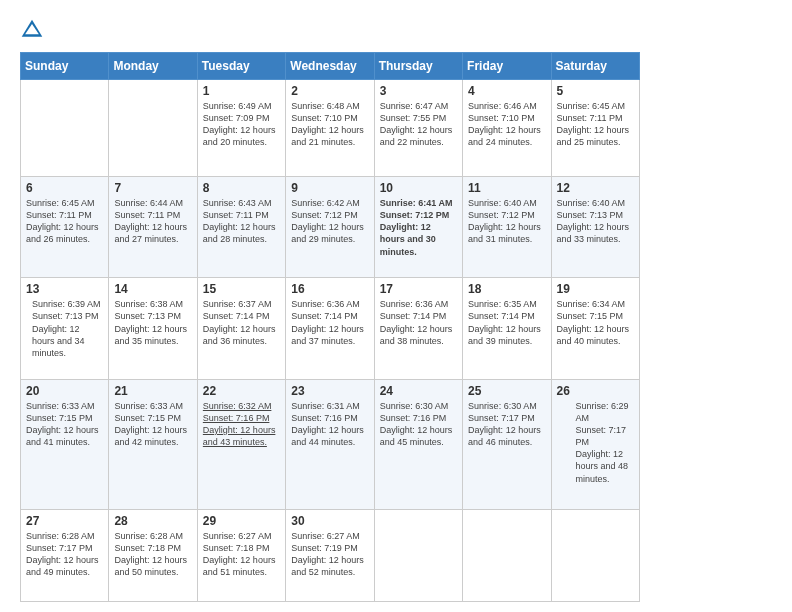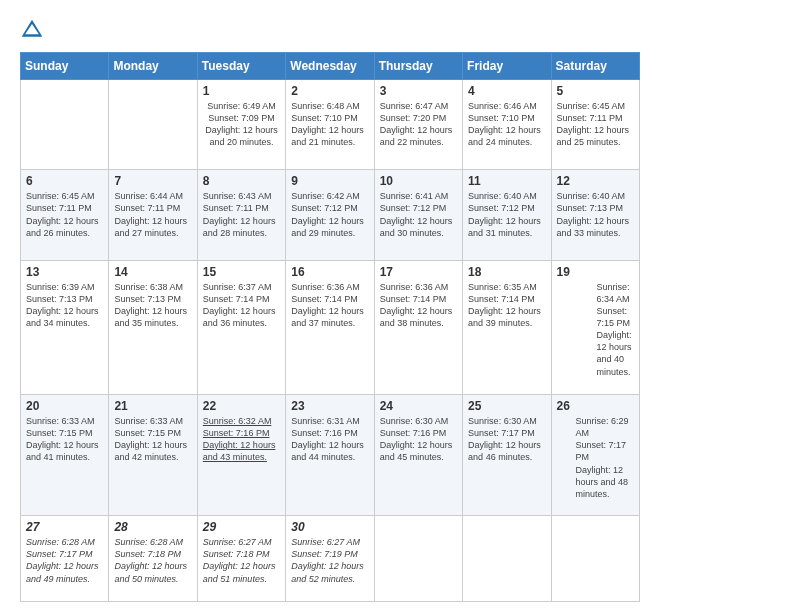--- a/index.html
+++ b/index.html
@@ -71,21 +71,20 @@
     .calendar td {
       border: 1px solid #ccc;
       vertical-align: top;
       padding: 4px 5px;
       font-size: 9.5px;
       color: #333;
       height: 82px;
     }
     .calendar tr:last-child td {
       height: 78px;
-      font-style: italic;
     }
     .day-num {
       font-size: 12px;
       font-weight: bold;
       display: block;
       margin-bottom: 2px;
     }
     .cell-info {
       font-size: 9px;
       line-height: 1.35;
@@ -130,34 +129,34 @@
           <th>Friday</th>
           <th>Saturday</th>
         </tr>
     </thead>
     <tbody id="calendar-body">
     <tr>
           <td class="empty-cell"></td>
           <td class="empty-cell"></td>
           <td>
             <span class="day-num">1</span>
-            <div class="cell-info" style="white-space: pre-line; text-align: center;">Sunrise: 6:49 AM
+            <div class="cell-info" style="white-space: pre-line;">Sunrise: 6:49 AM
 Sunset: 7:09 PM
 Daylight: 12 hours and 20 minutes.</div>
           </td>
           <td>
             <span class="day-num">2</span>
             <div class="cell-info" style="white-space: pre-line;">Sunrise: 6:48 AM
 Sunset: 7:10 PM
 Daylight: 12 hours and 21 minutes.</div>
           </td>
           <td>
             <span class="day-num">3</span>
             <div class="cell-info" style="white-space: pre-line;">Sunrise: 6:47 AM
-Sunset: 7:20 PM
+Sunset: 7:55 PM
 Daylight: 12 hours and 22 minutes.</div>
           </td>
           <td>
             <span class="day-num">4</span>
             <div class="cell-info" style="white-space: pre-line;">Sunrise: 6:46 AM
 Sunset: 7:10 PM
 Daylight: 12 hours and 24 minutes.</div>
           </td>
           <td>
             <span class="day-num">5</span>
@@ -186,41 +185,41 @@
 Daylight: 12 hours and 28 minutes.</div>
           </td>
           <td>
             <span class="day-num">9</span>
             <div class="cell-info" style="white-space: pre-line;">Sunrise: 6:42 AM
 Sunset: 7:12 PM
 Daylight: 12 hours and 29 minutes.</div>
           </td>
           <td>
             <span class="day-num">10</span>
-            <div class="cell-info" style="white-space: pre-line;">Sunrise: 6:41 AM
+            <div class="cell-info" style="white-space: pre-line; font-weight: bold;">Sunrise: 6:41 AM
 Sunset: 7:12 PM
 Daylight: 12 hours and 30 minutes.</div>
           </td>
           <td>
             <span class="day-num">11</span>
             <div class="cell-info" style="white-space: pre-line;">Sunrise: 6:40 AM
 Sunset: 7:12 PM
 Daylight: 12 hours and 31 minutes.</div>
           </td>
           <td>
             <span class="day-num">12</span>
             <div class="cell-info" style="white-space: pre-line;">Sunrise: 6:40 AM
 Sunset: 7:13 PM
 Daylight: 12 hours and 33 minutes.</div>
           </td>
         </tr>
         <tr>
           <td>
             <span class="day-num">13</span>
-            <div class="cell-info" style="white-space: pre-line;">Sunrise: 6:39 AM
+            <div class="cell-info" style="white-space: pre-line; margin-left: 6px;">Sunrise: 6:39 AM
 Sunset: 7:13 PM
 Daylight: 12 hours and 34 minutes.</div>
           </td>
           <td>
             <span class="day-num">14</span>
             <div class="cell-info" style="white-space: pre-line;">Sunrise: 6:38 AM
 Sunset: 7:13 PM
 Daylight: 12 hours and 35 minutes.</div>
           </td>
           <td>
@@ -242,21 +241,21 @@
 Daylight: 12 hours and 38 minutes.</div>
           </td>
           <td>
             <span class="day-num">18</span>
             <div class="cell-info" style="white-space: pre-line;">Sunrise: 6:35 AM
 Sunset: 7:14 PM
 Daylight: 12 hours and 39 minutes.</div>
           </td>
           <td>
             <span class="day-num">19</span>
-            <div class="cell-info" style="white-space: pre-line; margin-left: 40px;">Sunrise: 6:34 AM
+            <div class="cell-info" style="white-space: pre-line;">Sunrise: 6:34 AM
 Sunset: 7:15 PM
 Daylight: 12 hours and 40 minutes.</div>
           </td>
         </tr>
         <tr class="alt-row">
           <td>
             <span class="day-num">20</span>
             <div class="cell-info" style="white-space: pre-line;">Sunrise: 6:33 AM
 Sunset: 7:15 PM
 Daylight: 12 hours and 41 minutes.</div>

